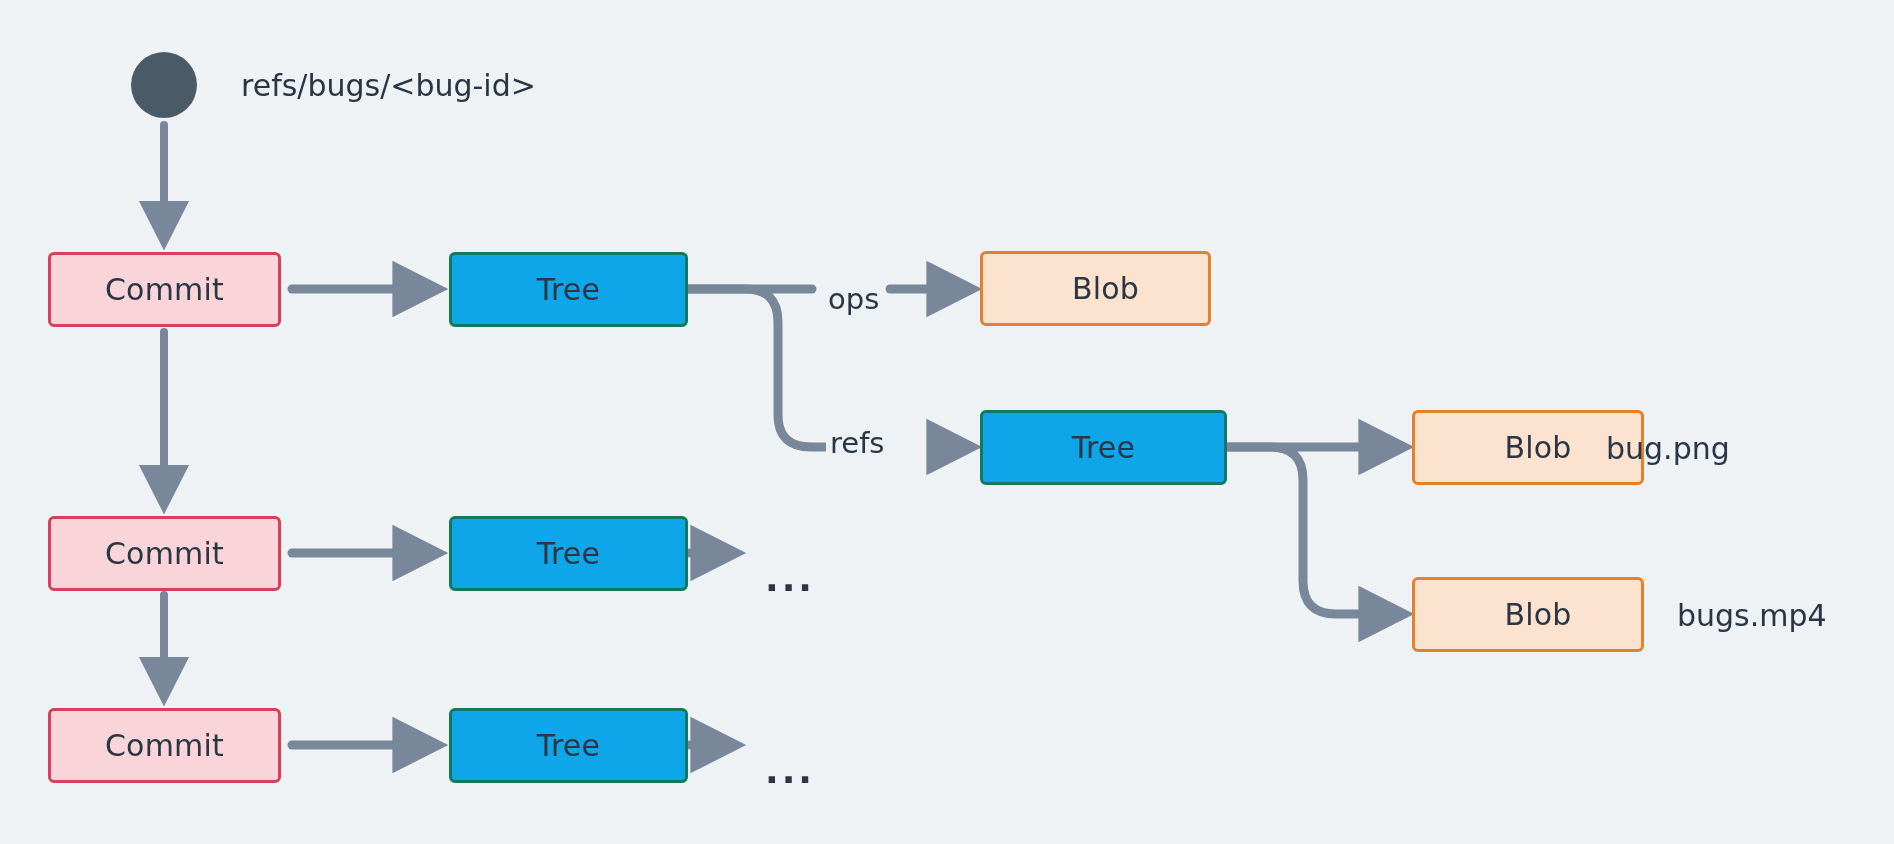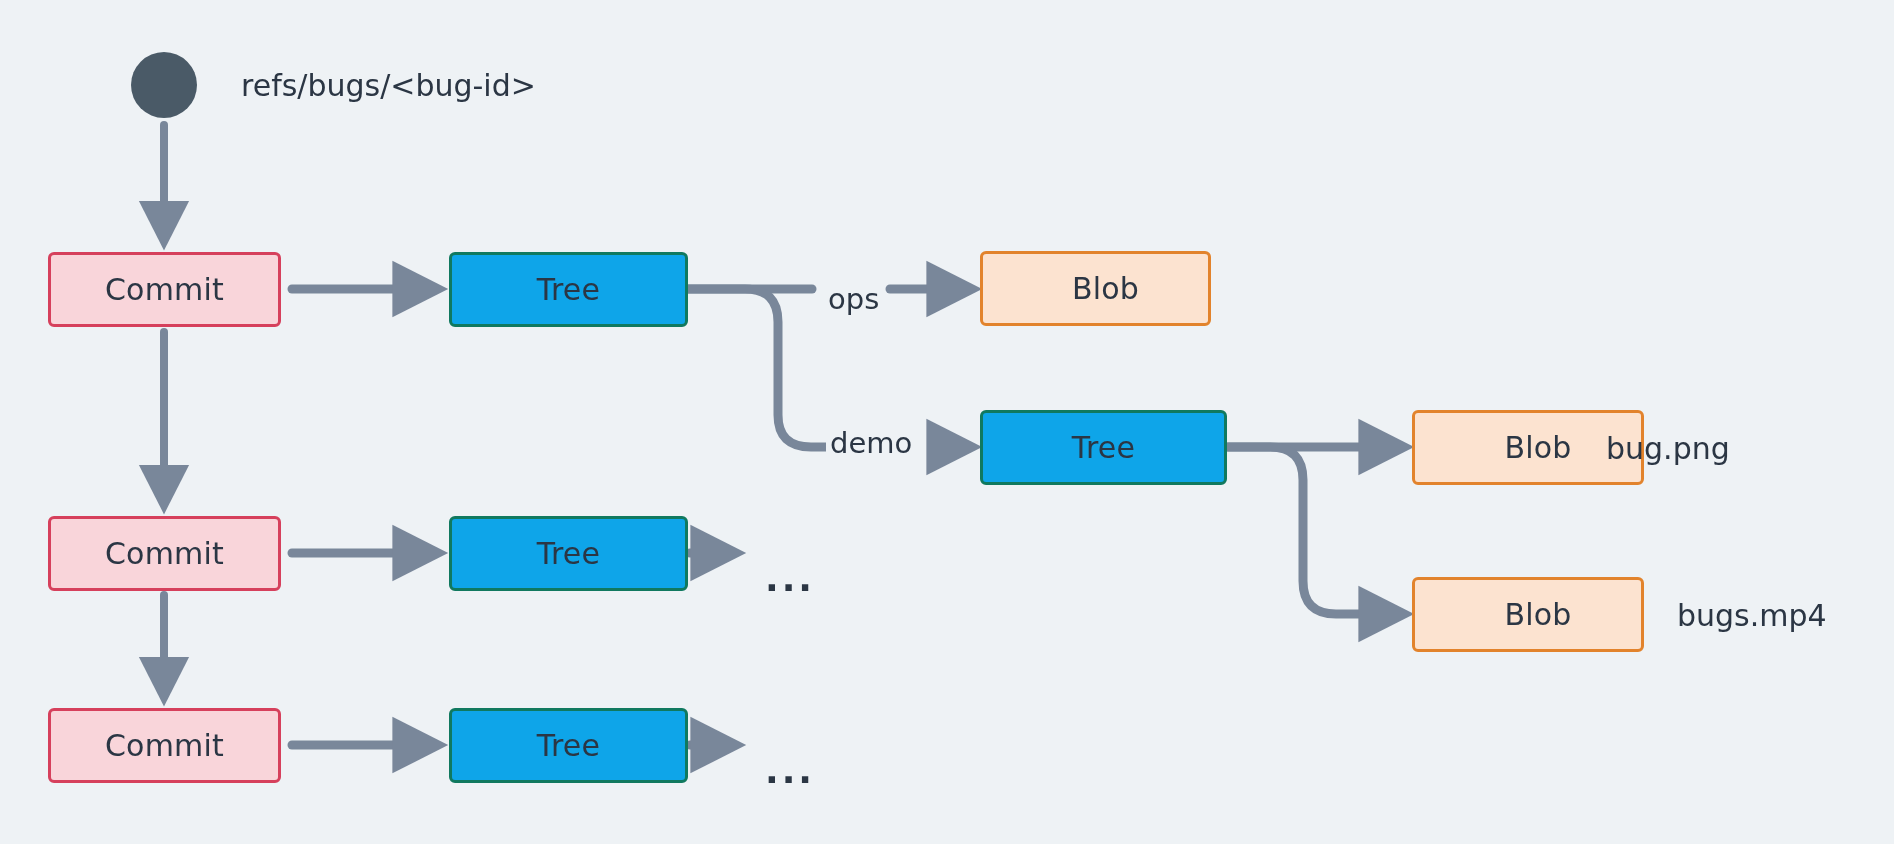--- a/index.html
+++ b/index.html
@@ -129,21 +129,21 @@
 
   <div class="node node-commit" style="left:48px; top:252px; width:233px; height:75px;">Commit</div>
   <div class="node node-commit" style="left:48px; top:516px; width:233px; height:75px;">Commit</div>
   <div class="node node-commit" style="left:48px; top:708px; width:233px; height:75px;">Commit</div>
 
   <div class="node node-tree" style="left:449px; top:252px; width:239px; height:75px;">Tree</div>
   <div class="node node-tree" style="left:449px; top:516px; width:239px; height:75px;">Tree</div>
   <div class="node node-tree" style="left:449px; top:708px; width:239px; height:75px;">Tree</div>
 
   <div class="edge-label" style="left:824px; top:270px;margin-top:12px;">ops</div>
-  <div class="edge-label" style="left:826px; top:426px;">demo</div>
+  <div class="edge-label" style="left:826px; top:426px;">refs</div>
 
   <div class="node node-blob" style="left:980px; top:251px; width:231px; height:75px;">Blob</div>
 
   <div class="node node-tree" style="left:980px; top:410px; width:247px; height:75px;">Tree</div>
 
   <div class="node node-blob" style="left:1412px; top:410px; width:232px; height:75px;">Blob</div>
   <div class="plain-label" style="left:1606px; top:431px;">bug.png</div>
 
   <div class="node node-blob" style="left:1412px; top:577px; width:232px; height:75px;">Blob</div>
   <div class="plain-label" style="left:1677px; top:598px;">bugs.mp4</div>

